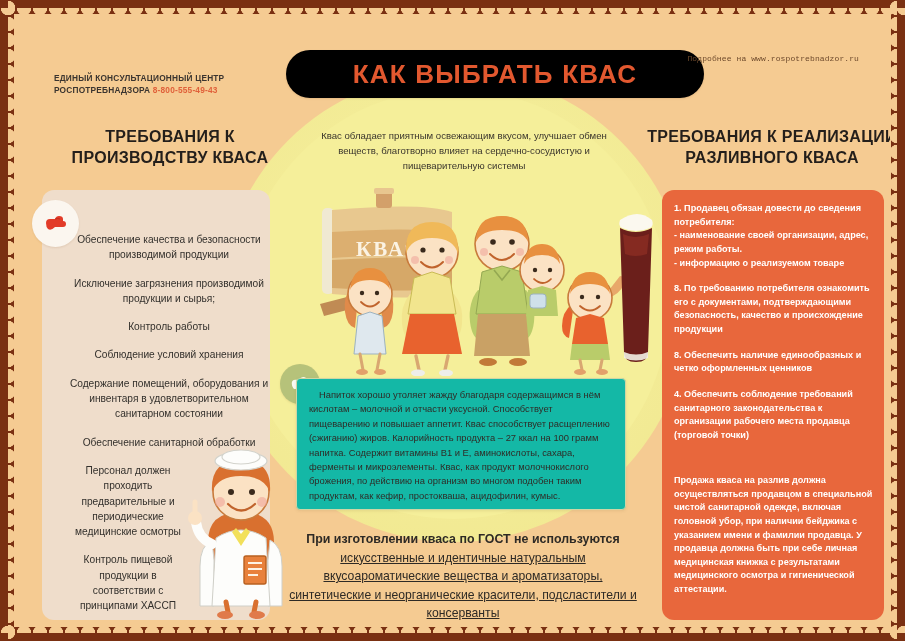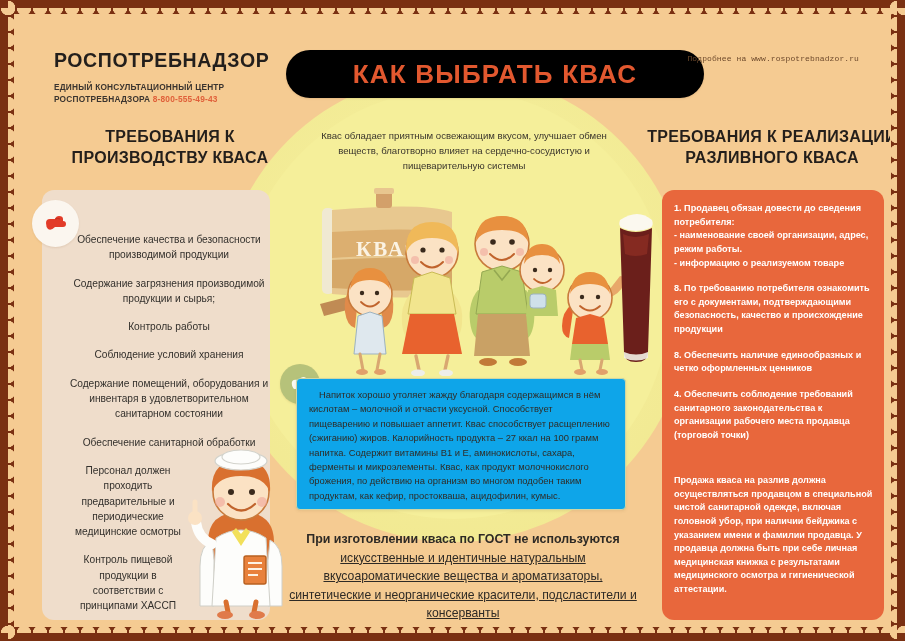--- a/index.html
+++ b/index.html
@@ -76,21 +76,21 @@
     color: #2e2a27;
   }
   .brand-name {
     font-size: 19.5px;
     font-weight: bold;
     letter-spacing: 0.6px;
     color: #231f1c;
     line-height: 1.05;
   }
   .brand-sub {
-    margin-top: 12px;
+    margin-top: 23px;
     font-size: 8.3px;
     font-weight: bold;
     letter-spacing: 0.2px;
     line-height: 1.42;
     color: #3a342f;
   }
   .brand-phone { color: #e0603a; font-weight: bold; }
 
   .title-pill {
     position: absolute;
@@ -175,21 +175,21 @@
   }
 
   
   .illo { position: absolute; left: 300px; top: 172px; width: 340px; height: 190px; }
 
   
   .center-card {
     position: absolute;
     left: 282px; top: 364px;
     width: 330px; height: 132px;
-    background: #0ea5e9;
+    background: #14b8a6;
     border: 1px solid #cdd6a6;
     border-radius: 4px;
     box-shadow: 0 1px 3px rgba(120,90,40,.12);
   }
   .center-card p {
     padding: 9px 10px 0 12px;
     font-size: 9.4px;
     line-height: 1.53;
     color: #2f2c27;
     text-indent: 10px;
@@ -333,21 +333,20 @@
 
       <g>
         <path d="M306 34 q18 -12 32 0 q2 6 -2 8 q-14 6 -28 0 q-4 -2 -2 -8 z" fill="#fbf8ef"></path>
         <path d="M306 42 l4 124 q0 10 12 10 q12 0 12 -10 l4 -124 q-16 8 -32 0 z" fill="#6b1f1b"></path>
         <path d="M309 48 l2 20 q10 4 22 0 l2 -20 q-14 6 -26 0 z" fill="#8c2d23" opacity=".8"></path>
         <path d="M310 166 q12 5 24 0 l0 6 q-12 5 -24 0 z" fill="#f3efe4" opacity=".9"></path>
       </g>
     </svg>
 
     <div class="brand">
-      <div class="brand-name">РОСПОТРЕБНАДЗОР</div>
       <div class="brand-sub">
         <span>ЕДИНЫЙ КОНСУЛЬТАЦИОННЫЙ ЦЕНТР</span><br>
         <span>РОСПОТРЕБНАДЗОРА</span>
         <span class="brand-phone">8-800-555-49-43</span>
       </div>
     </div>
 
     <div class="title-pill">
       <h1>КАК ВЫБРАТЬ КВАС</h1>
     </div>
@@ -359,21 +358,21 @@
 
     <div class="hand-badge">
       <svg width="24" height="20" viewBox="0 0 24 20">
         <path d="M2 9 q0 -4 4 -4 l5 0 q1 -3 4 -3 q4 0 4 3 l0 2 q3 0 3 3 q0 3 -3 3 l-8 0 q-4 4 -7 2 q-2 -2 -2 -6 z" fill="#e23b28"></path>
         <path d="M11 5 q3 -1 5 0" stroke="#c22a1c" stroke-width="1" fill="none"></path>
       </svg>
     </div>
 
     <ul class="left-list">
       <li>Обеспечение качества и безопасности производимой продукции</li>
-      <li>Содержание загрязнения производимой продукции и сырья;</li>
+      <li>Исключение загрязнения производимой продукции и сырья;</li>
       <li>Контроль работы</li>
       <li>Соблюдение условий хранения</li>
       <li>Содержание помещений, оборудования и инвентаря в удовлетворительном санитарном состоянии</li>
       <li>Обеспечение санитарной обработки</li>
       <li style="width:118px">Персонал должен проходить предварительные и периодические медицинские осмотры</li>
       <li style="width:118px">Контроль пищевой продукции в соответствии с принципами ХАССП</li>
     </ul>
 
     <svg style="position:absolute;left:168px;top:430px;width:118px;height:176px" viewBox="0 0 118 176">
       <path d="M26 158 l0 -60 q0 -30 33 -30 q33 0 33 30 l0 60 z" fill="#d9702f"></path>

